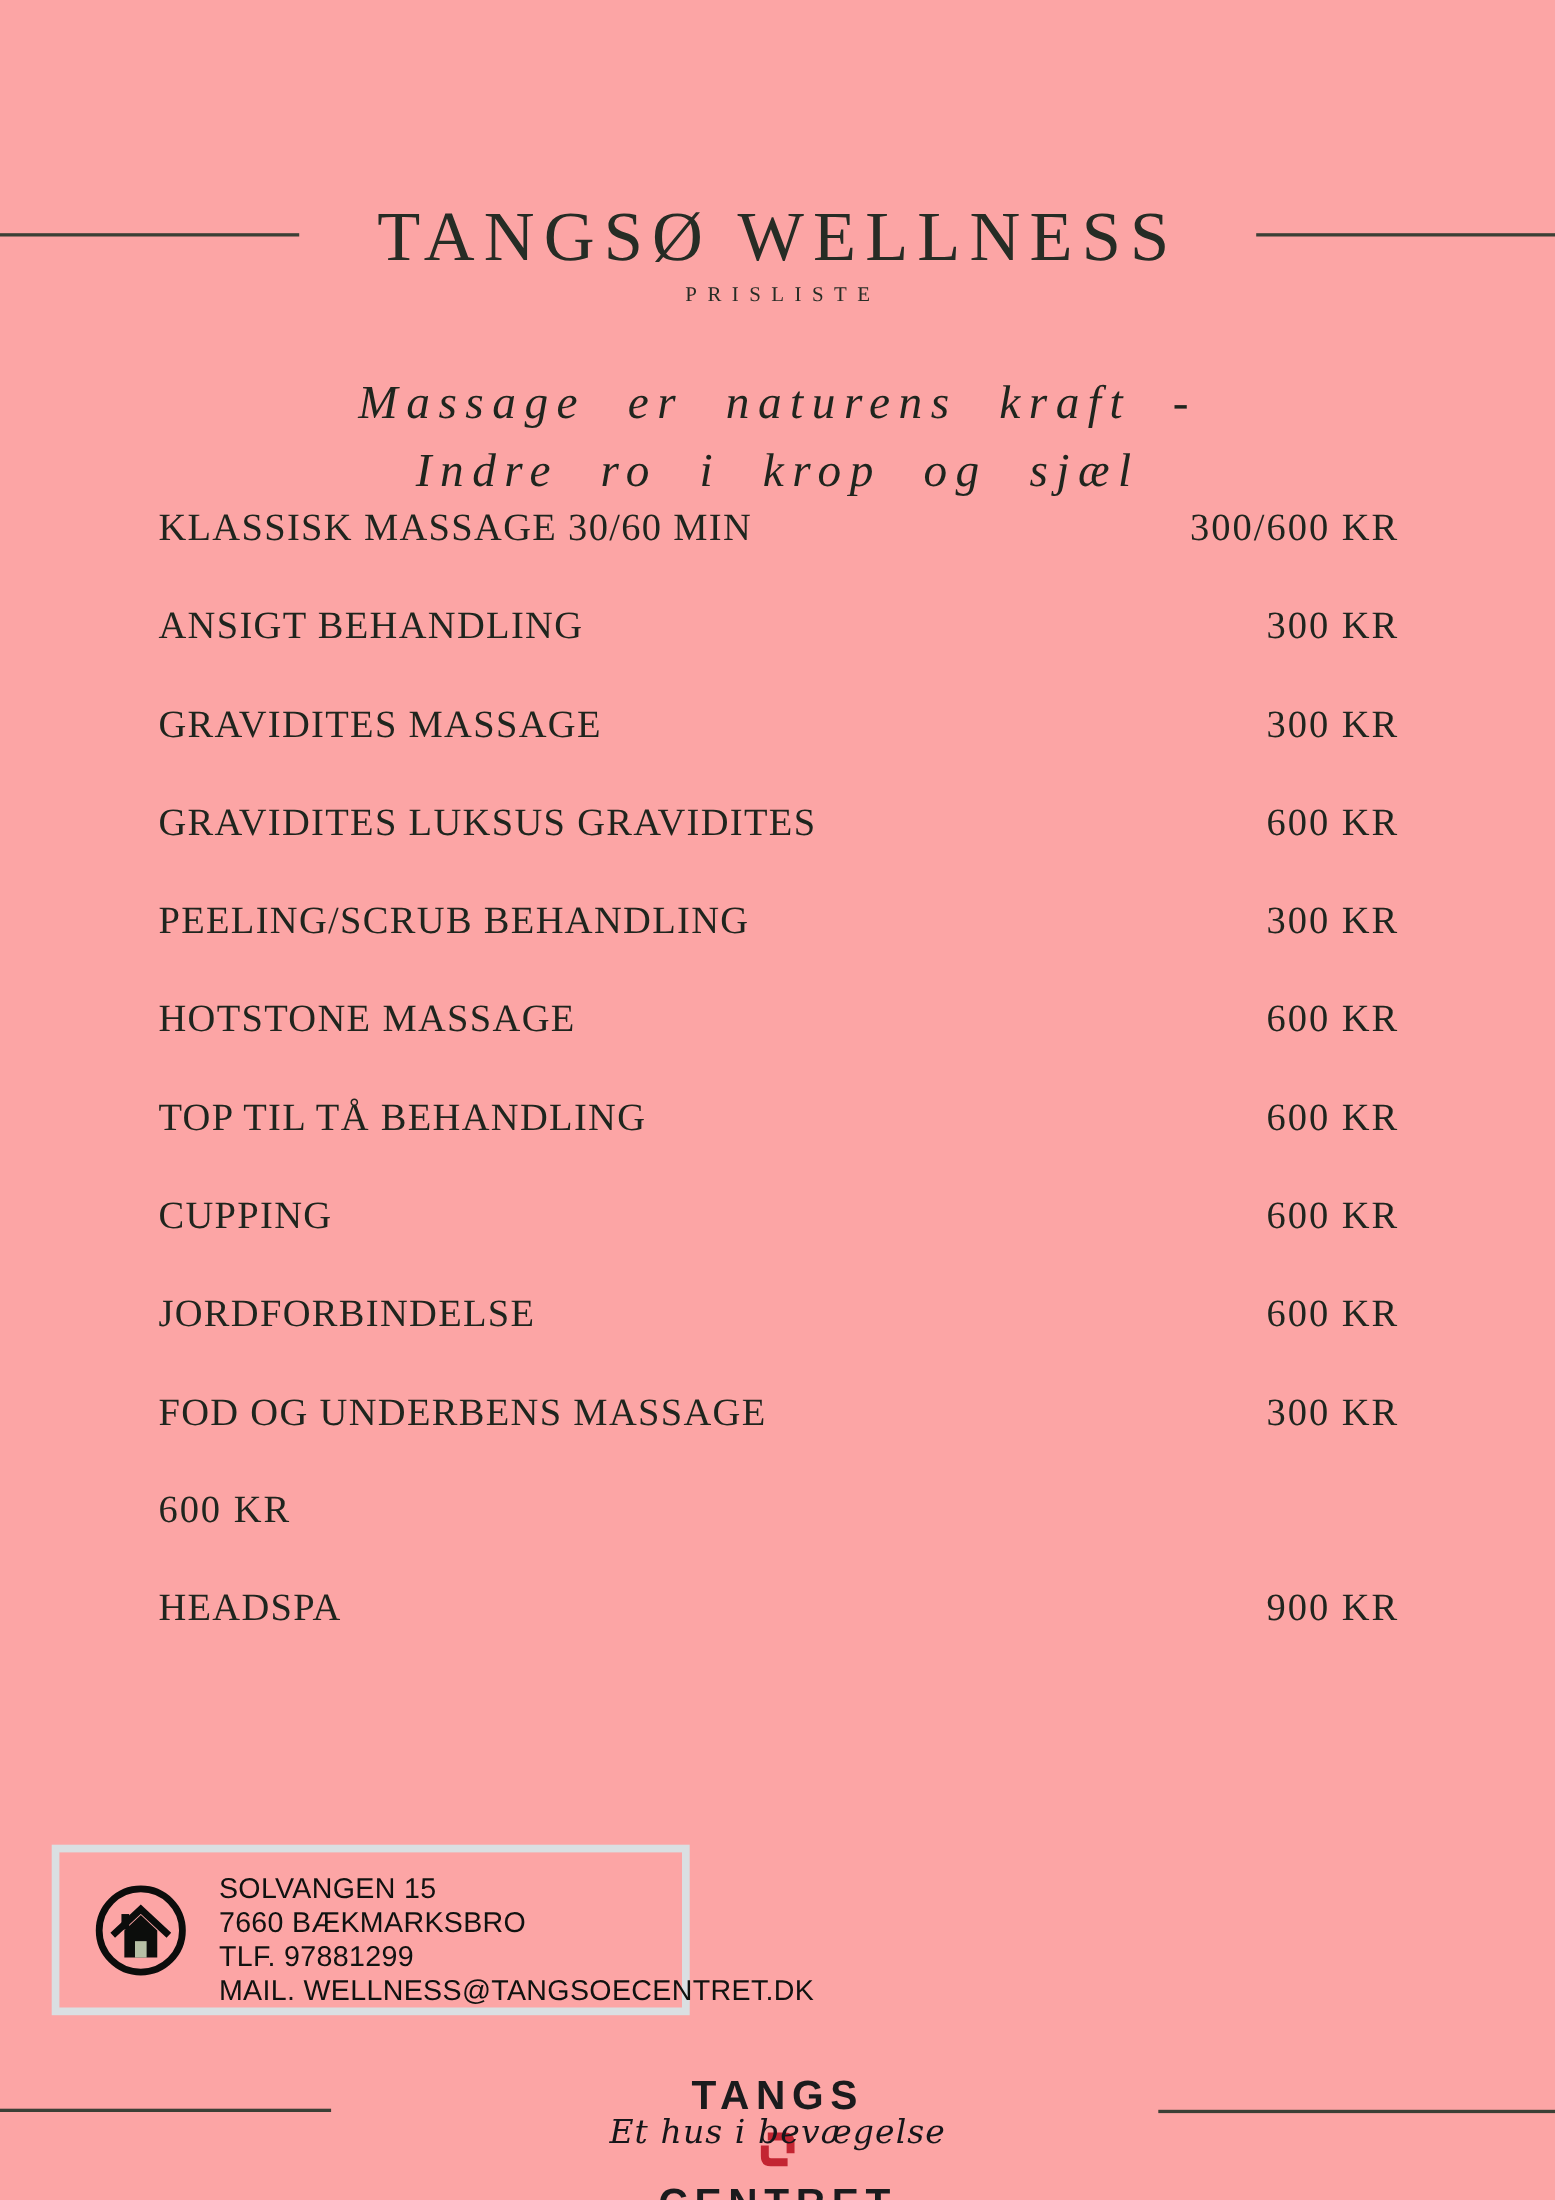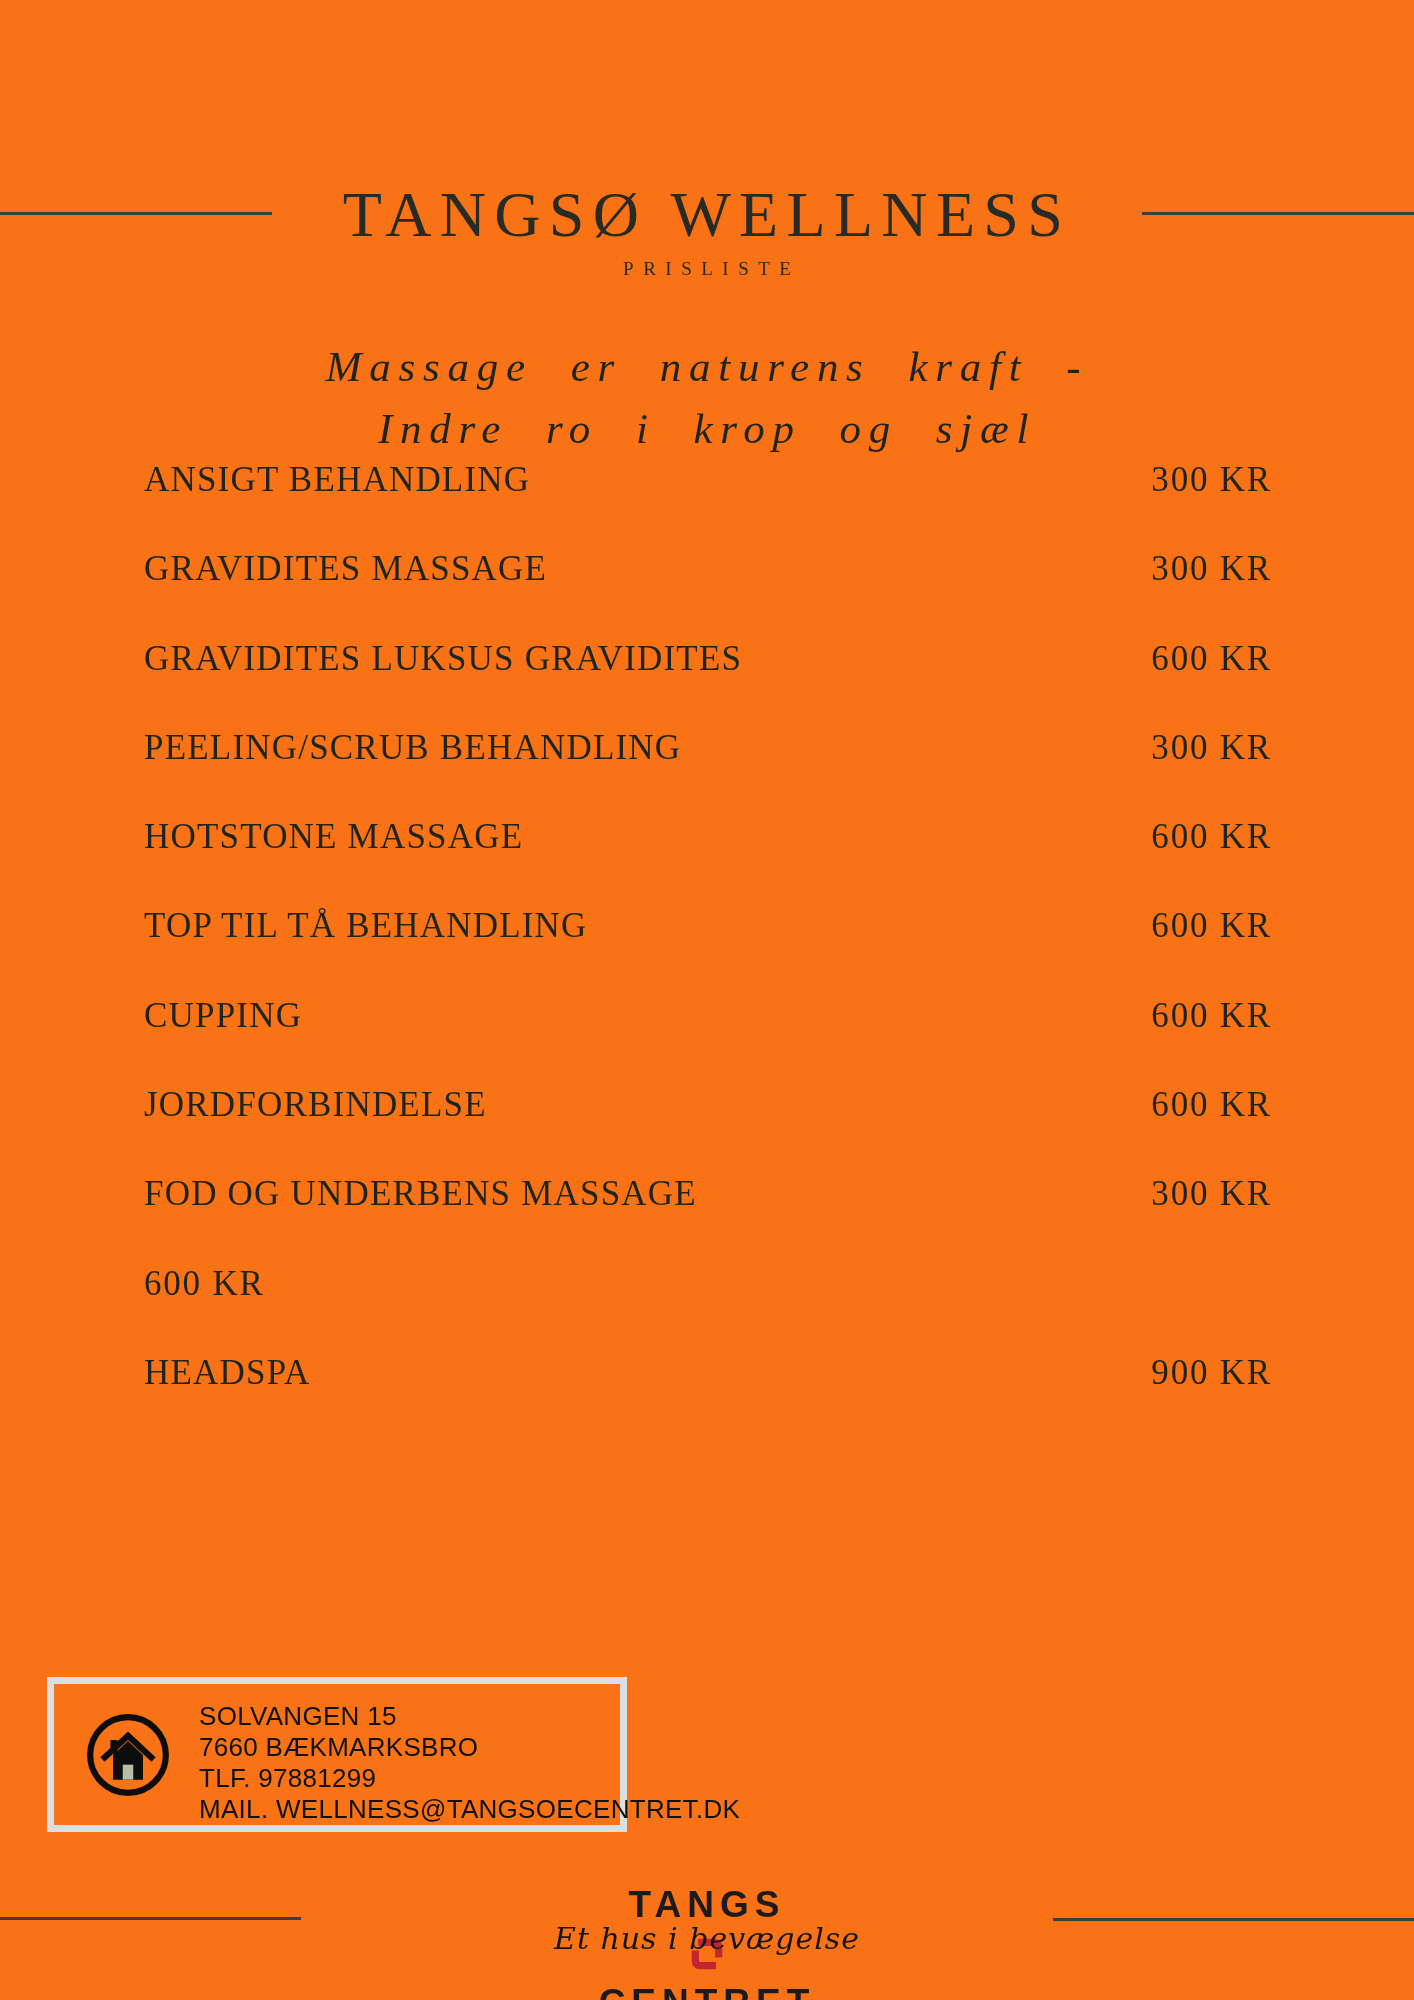--- a/index.html
+++ b/index.html
@@ -1,20 +1,20 @@
 <!DOCTYPE html>
 <html><head>
 <meta charset="utf-8">
 <style>
   html,body{margin:0;padding:0;background:#8f9885;}
   .poster{
     position:relative;
     width:1414px;height:2000px;
     margin:0 auto;
-    background:#f97316;
+    background:#fca5a5;
     font-family:"Liberation Serif", serif;
     color:#242a22;
     overflow:hidden;
   }
   .rule{position:absolute;height:3px;background:#3b4036;}
   .rule.top-left{top:212px;left:0;width:272px;}
   .rule.top-right{top:212px;right:0;width:272px;}
   .rule.bottom-left{top:1917px;left:0;width:301px;}
   .rule.bottom-right{top:1918px;left:1053px;width:361px;}
 
@@ -87,20 +87,24 @@
   <div class="title">TANGSØ WELLNESS</div>
   <div class="subtitle">PRISLISTE</div>
 
   <div class="tagline">
     <div>Massage er naturens kraft -</div>
     <div>Indre ro i krop og sjæl</div>
   </div>
 
   <div class="price-list">
     <div class="price-row">
+      <span>KLASSISK MASSAGE 30/60 MIN</span>
+      <span class="price">300/600 KR</span>
+    </div>
+    <div class="price-row">
       <span>ANSIGT BEHANDLING</span>
       <span class="price">300 KR</span>
     </div>
     <div class="price-row">
       <span>GRAVIDITES MASSAGE</span>
       <span class="price">300 KR</span>
     </div>
     <div class="price-row">
       <span>GRAVIDITES LUKSUS GRAVIDITES</span>
       <span class="price">600 KR</span>

